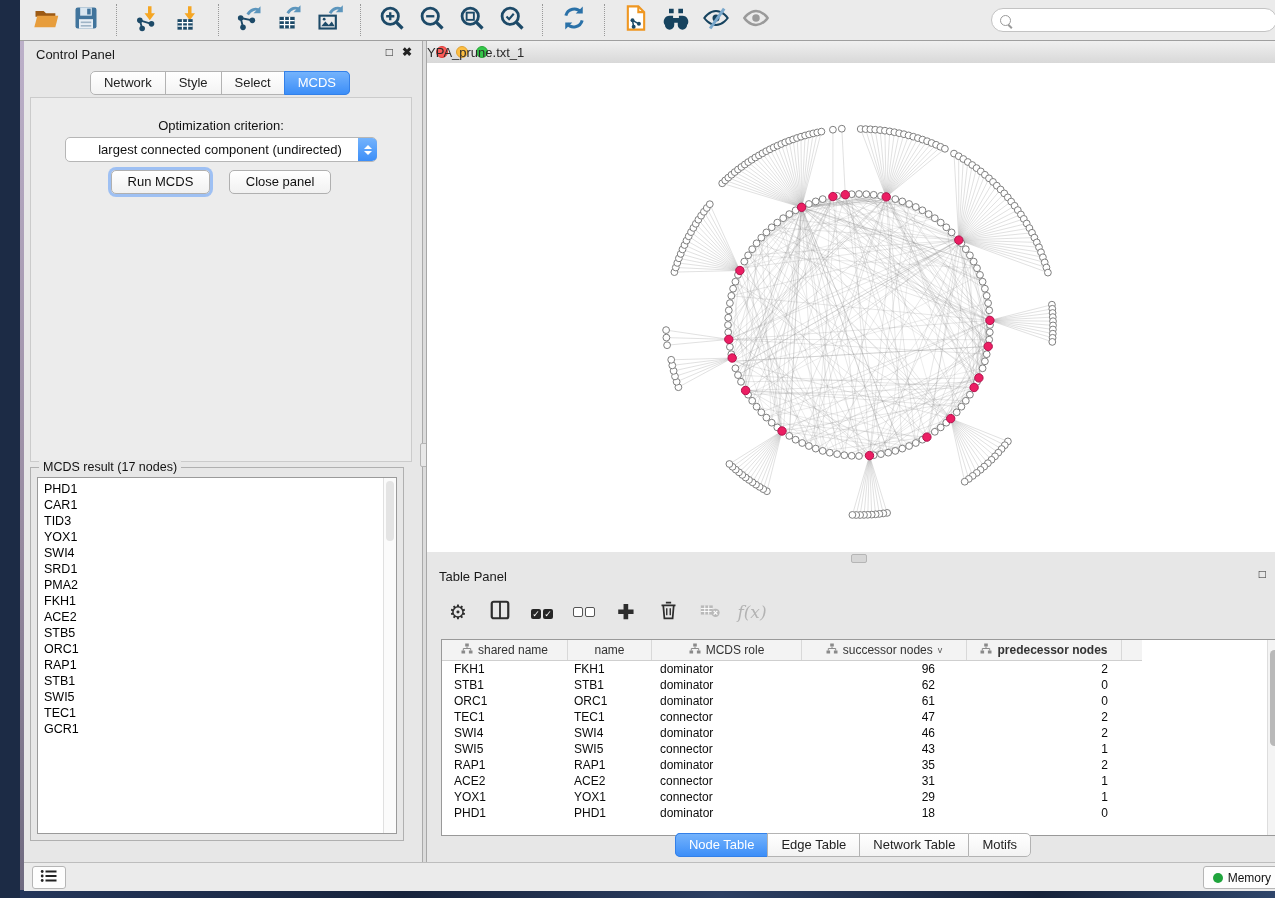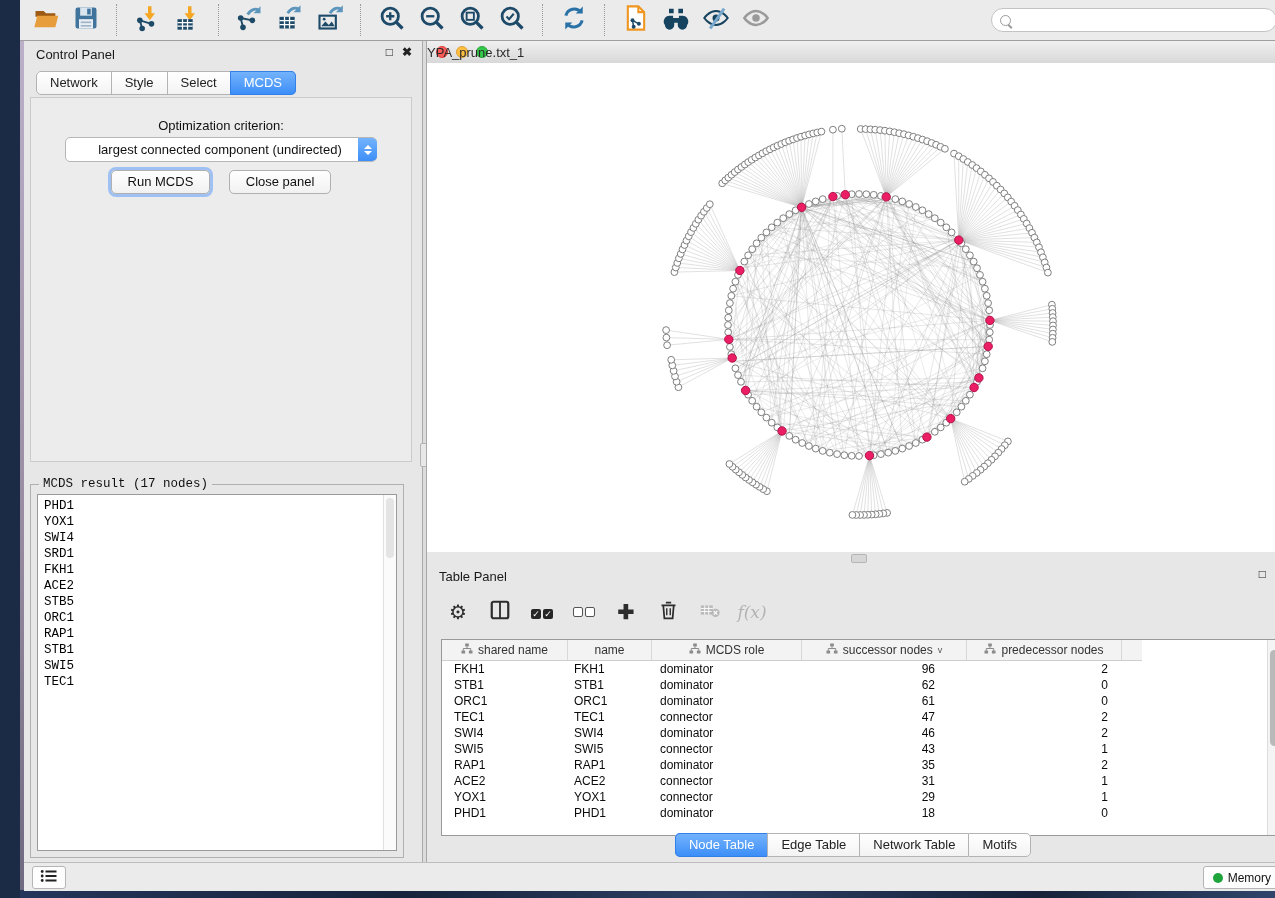--- a/index.html
+++ b/index.html
@@ -28,38 +28,38 @@
   .panel-head{position:absolute;left:0;top:0;right:0;height:26px;}
   .panel-title{position:absolute;left:12px;top:6px;font-size:13px;color:#1a1a1a;}
   .panel-icons{position:absolute;right:10px;top:4px;display:flex;gap:9px;}
   .pi{font-size:12px;color:#222;font-weight:bold;line-height:14px;cursor:default;}
   .seg{display:inline-flex;}
   .seg .tab{font-size:13px;color:#222;background:linear-gradient(#ffffff,#f3f3f3);
      border:1px solid #b3b3b3;padding:3px 13px 4px;margin-left:-1px;cursor:default;}
   .seg .tab:first-child{border-radius:5px 0 0 5px;margin-left:0;}
   .seg .tab:last-child{border-radius:0 5px 5px 0;}
   .seg .tab.active{background:linear-gradient(#74b3fc,#3c8ef8);border-color:#3380e8;color:#fff;}
-  #cp-tabs{position:absolute;left:0;right:6px;top:32px;text-align:left;padding-left:12px;}
+  #cp-tabs{position:absolute;left:0;right:6px;top:32px;text-align:center;}
   #cp-inner{position:absolute;left:6px;right:10px;top:56px;height:363px;background:#ececec;
      border:1px solid #cbcbcb;}
   #opt-label{position:absolute;left:0;right:0;top:20px;text-align:center;font-size:13px;color:#111;}
   #criterion{position:absolute;left:34px;right:34px;top:39px;height:23px;background:#fff;
      border:1px solid #b6b6b6;border-radius:5px;display:flex;align-items:center;}
   #criterion .val{flex:1;text-align:center;font-size:13px;color:#111;padding-left:16px;}
   #criterion .stepper{width:19px;height:23px;margin-right:-1px;border-radius:0 5px 5px 0;
      background:linear-gradient(#74b3fc,#3c8ef8);display:flex;flex-direction:column;
      align-items:center;justify-content:center;gap:2px;}
   .chev{width:0;height:0;border-left:4px solid transparent;border-right:4px solid transparent;}
   .chev.up{border-bottom:4px solid #fff;} .chev.down{border-top:4px solid #fff;}
   #cp-buttons{position:absolute;left:0;right:0;top:72px;text-align:center;}
   .mac-btn{display:inline-block;font-size:13px;color:#111;background:linear-gradient(#ffffff,#f1f1f1);
      border:1px solid #b0b0b0;border-radius:5px;padding:3px 16px 4px;margin:0 7px;cursor:default;}
   .mac-btn.focus{box-shadow:0 0 0 3px rgba(106,164,248,.6);}
-  #mcds-group{position:absolute;left:6px;right:18px;top:443px;height:372px;
-     border:1px solid #b0b0b0;font-family:Liberation Mono, monospace;}
+  #mcds-group{position:absolute;left:6px;right:18px;top:426px;height:372px;
+     border:1px solid #b0b0b0;}
   #mcds-legend{position:absolute;left:8px;top:-8px;background:#e7e7e7;padding:0 4px;
      font-size:12.5px;color:#111;}
   #mcds-list{position:absolute;left:6px;right:6px;top:9px;bottom:6px;background:#fff;
      border:1px solid #9a9a9a;overflow:hidden;}
   #mcds-items{padding:3px 0 0 6px;}
   .mcds-item{font-size:12.5px;line-height:16px;color:#000;}
   #mcds-scroll{position:absolute;right:0;top:0;bottom:0;width:12px;background:#fbfbfb;
      border-left:1px solid #e0e0e0;}
   #mcds-thumb{position:absolute;left:2px;top:3px;width:8px;height:60px;background:#e4e4e4;border-radius:4px;}
   
@@ -102,21 +102,21 @@
      border-right:1px solid #d8d8d8;box-sizing:border-box;height:20px;}
   .th svg{flex:0 0 auto;}
   .tr{display:flex;height:16px;}
   .td{font-size:12px;color:#0b0b0b;line-height:16px;box-sizing:border-box;white-space:nowrap;}
   .td:nth-child(1){width:126px;padding-left:12px;}
   .td:nth-child(2){width:84px;padding-left:6px;}
   .td:nth-child(3){width:150px;padding-left:8px;}
   .td:nth-child(4){width:165px;text-align:right;padding-right:32px;}
   .td:nth-child(5){width:155px;text-align:right;padding-right:14px;}
   .th:nth-child(1){width:126px;} .th:nth-child(2){width:84px;} .th:nth-child(3){width:150px;}
-  .th:nth-child(4){width:165px;} .th:nth-child(5){width:155px;}
+  .th:nth-child(4){width:165px;} .th:nth-child(5){width:155px;font-weight:bold;}
   #tbl-scroll{position:absolute;right:0;top:0;bottom:0;width:13px;background:#f4f4f4;
      border-left:1px solid #ddd;}
   #tbl-thumb{position:absolute;left:2px;top:10px;width:9px;height:96px;background:#b9b9b9;border-radius:5px;}
   #bt-tabs{position:absolute;left:0;right:16px;top:272px;text-align:center;}
   .sort-v{font-size:9px;color:#555;}
   
   #status-bar{position:absolute;left:4px;top:862px;width:1271px;height:28px;background:#ebebeb;
      border-top:1px solid #bdbdbd;}
   #list-btn{position:absolute;left:8px;top:3px;width:32px;height:21px;background:#fdfdfd;
      border:1px solid #b5b5b5;border-radius:3px;display:flex;align-items:center;justify-content:center;}
@@ -316,31 +316,35 @@
       <div id="cp-buttons">
         <span class="mac-btn focus">Run MCDS</span>
         <span class="mac-btn">Close panel</span>
       </div>
     </div>
     <div id="mcds-group">
       <span id="mcds-legend">MCDS result (17 nodes)</span>
       <div id="mcds-list">
         <div id="mcds-items">
             <div class="mcds-item">PHD1</div>
+            <div class="mcds-item">CAR1</div>
+            <div class="mcds-item">TID3</div>
             <div class="mcds-item">YOX1</div>
             <div class="mcds-item">SWI4</div>
             <div class="mcds-item">SRD1</div>
+            <div class="mcds-item">PMA2</div>
             <div class="mcds-item">FKH1</div>
             <div class="mcds-item">ACE2</div>
             <div class="mcds-item">STB5</div>
             <div class="mcds-item">ORC1</div>
             <div class="mcds-item">RAP1</div>
             <div class="mcds-item">STB1</div>
             <div class="mcds-item">SWI5</div>
             <div class="mcds-item">TEC1</div>
+            <div class="mcds-item">GCR1</div>
           </div>
         <div id="mcds-scroll">
             <div id="mcds-thumb"></div>
           </div>
       </div>
     </div>
   </div>
 
   <div id="v-splitter">
       <div id="v-grip"></div>

